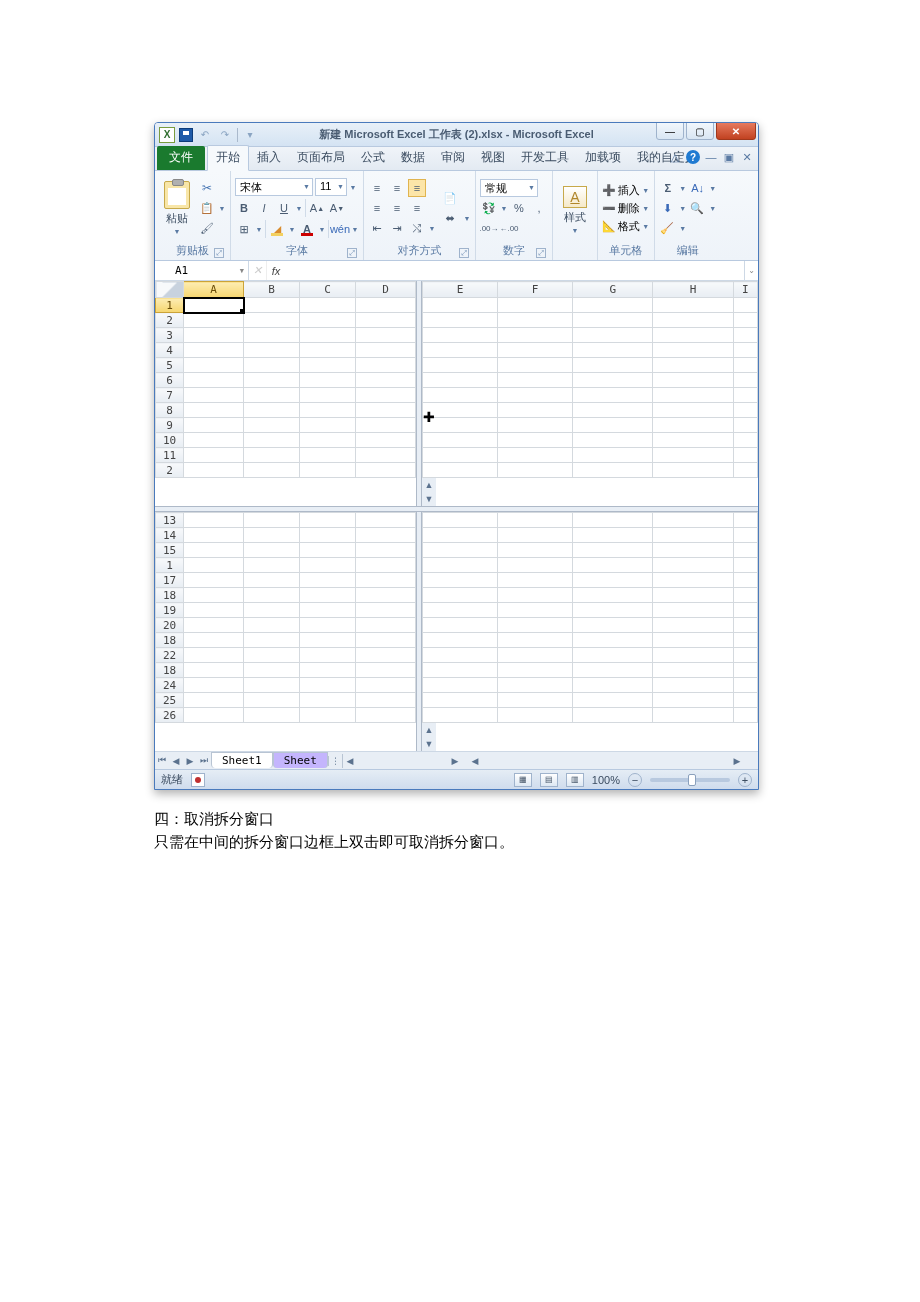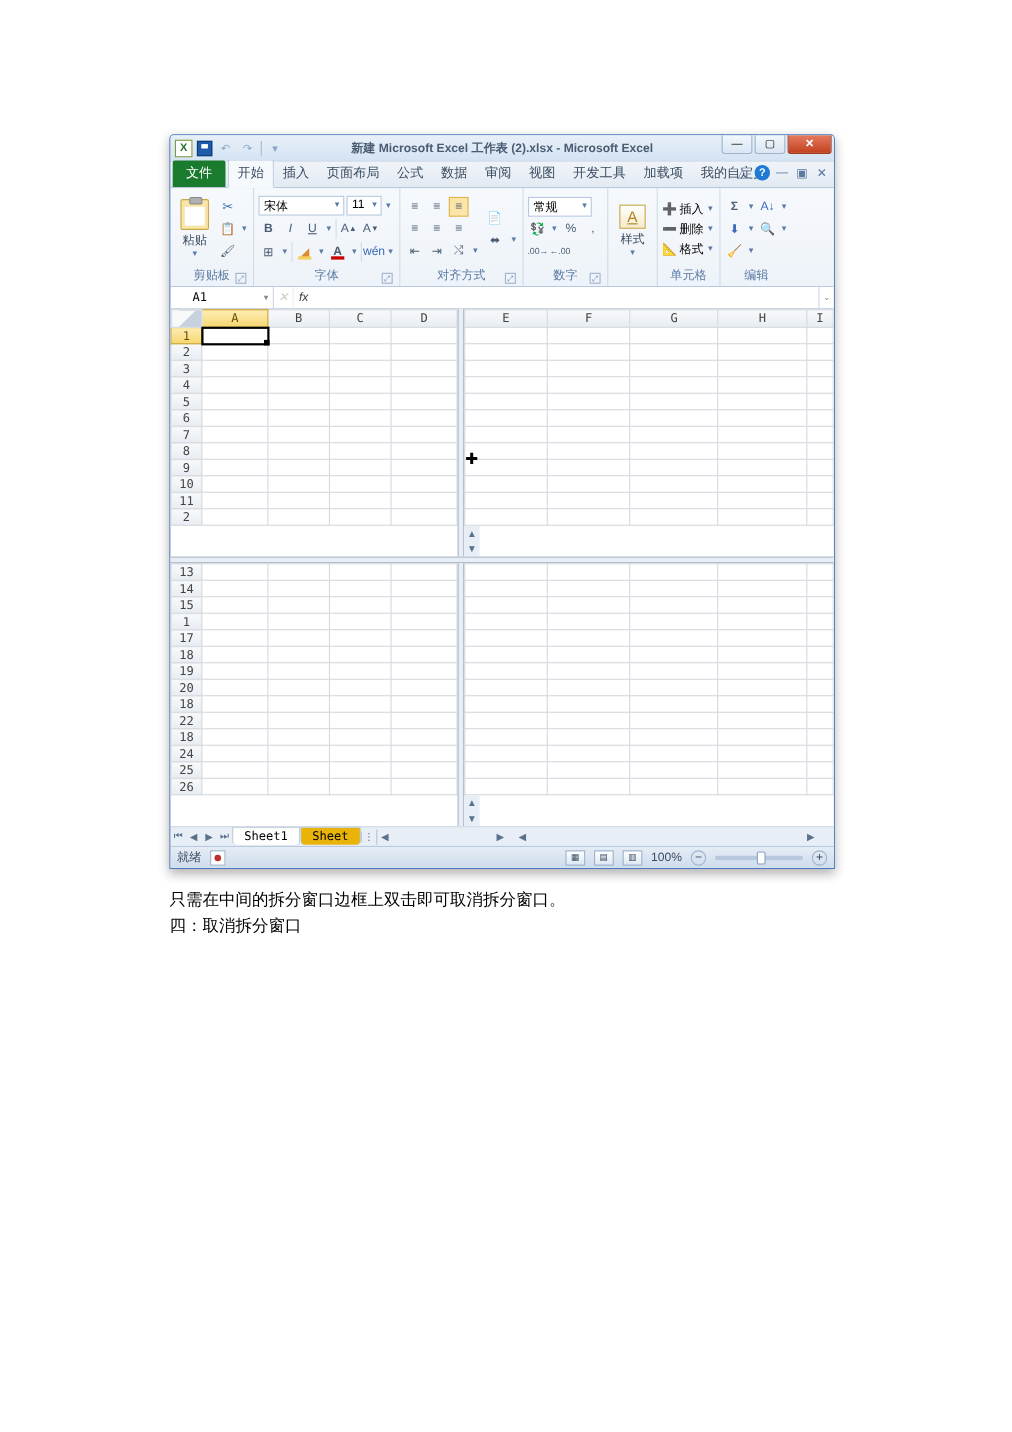--- a/index.html
+++ b/index.html
@@ -78,21 +78,21 @@
   .sb .track { flex:1; height:14px; }
   .sb.v { flex-direction:column; width:14px; }
   .sb.v .track { width:14px; flex:1; }
   .cursor { position:absolute; font-size:14px; color:#000; pointer-events:none; }
   .left-block { display:flex; flex-direction:column; }
   .right-block { display:flex; flex-direction:column; flex:1; }
   
   .sheetrow { height:18px; display:flex; background:#e8eef5; border-top:1px solid #cdd8e5; align-items:center; font-size:11px; }
   .navbtn { width:14px; text-align:center; font-size:9px; color:#5b728e; }
   .sheettab { padding:1px 10px; background:#fff; border:1px solid #b8c4d3; border-bottom:none; border-radius:0 0 4px 4px; margin-top:-1px; font-family:Consolas,monospace; }
-  .sheettab.inactive { background:#eab308; }
+  .sheettab.inactive { background:#c4b5fd; }
   .status { height:20px; background:linear-gradient(#e5edf5,#cfdced); border-top:1px solid #b8c9df; display:flex; align-items:center; font-size:11px; color:#3b4c60; padding:0 6px; gap:8px; }
   .status .spacer { flex:1; }
   .viewbtn { width:18px; height:14px; border:1px solid #9fb3cc; background:linear-gradient(#fff,#dde8f3); font-size:8px; display:flex; align-items:center; justify-content:center; }
   .zoomslider { width:80px; height:4px; background:#b8c9df; position:relative; border-radius:2px; }
   .zoomslider .thumb { position:absolute; left:38px; top:-4px; width:8px; height:12px; background:#fff; border:1px solid #8aa0bc; border-radius:2px; }
   .doc-text { margin-top:18px; font-family:"SimSun",serif; font-size:15px; line-height:1.5; }
 </style>
 </head>
 <body>
 
@@ -797,15 +797,15 @@
     <span>100%</span>
     <span style="width:14px;height:14px;border:1px solid #9fb3cc;border-radius:50%;display:flex;align-items:center;justify-content:center;">−</span>
     <div class="zoomslider">
         <div class="thumb"></div>
       </div>
     <span style="width:14px;height:14px;border:1px solid #9fb3cc;border-radius:50%;display:flex;align-items:center;justify-content:center;">+</span>
   </div>
 </div>
 
 <div class="doc-text">
+  <div>四：取消拆分窗口</div>
   <div>只需在中间的拆分窗口边框上双击即可取消拆分窗口。</div>
-  <div>四：取消拆分窗口</div>
 </div>
 
 </body></html>

